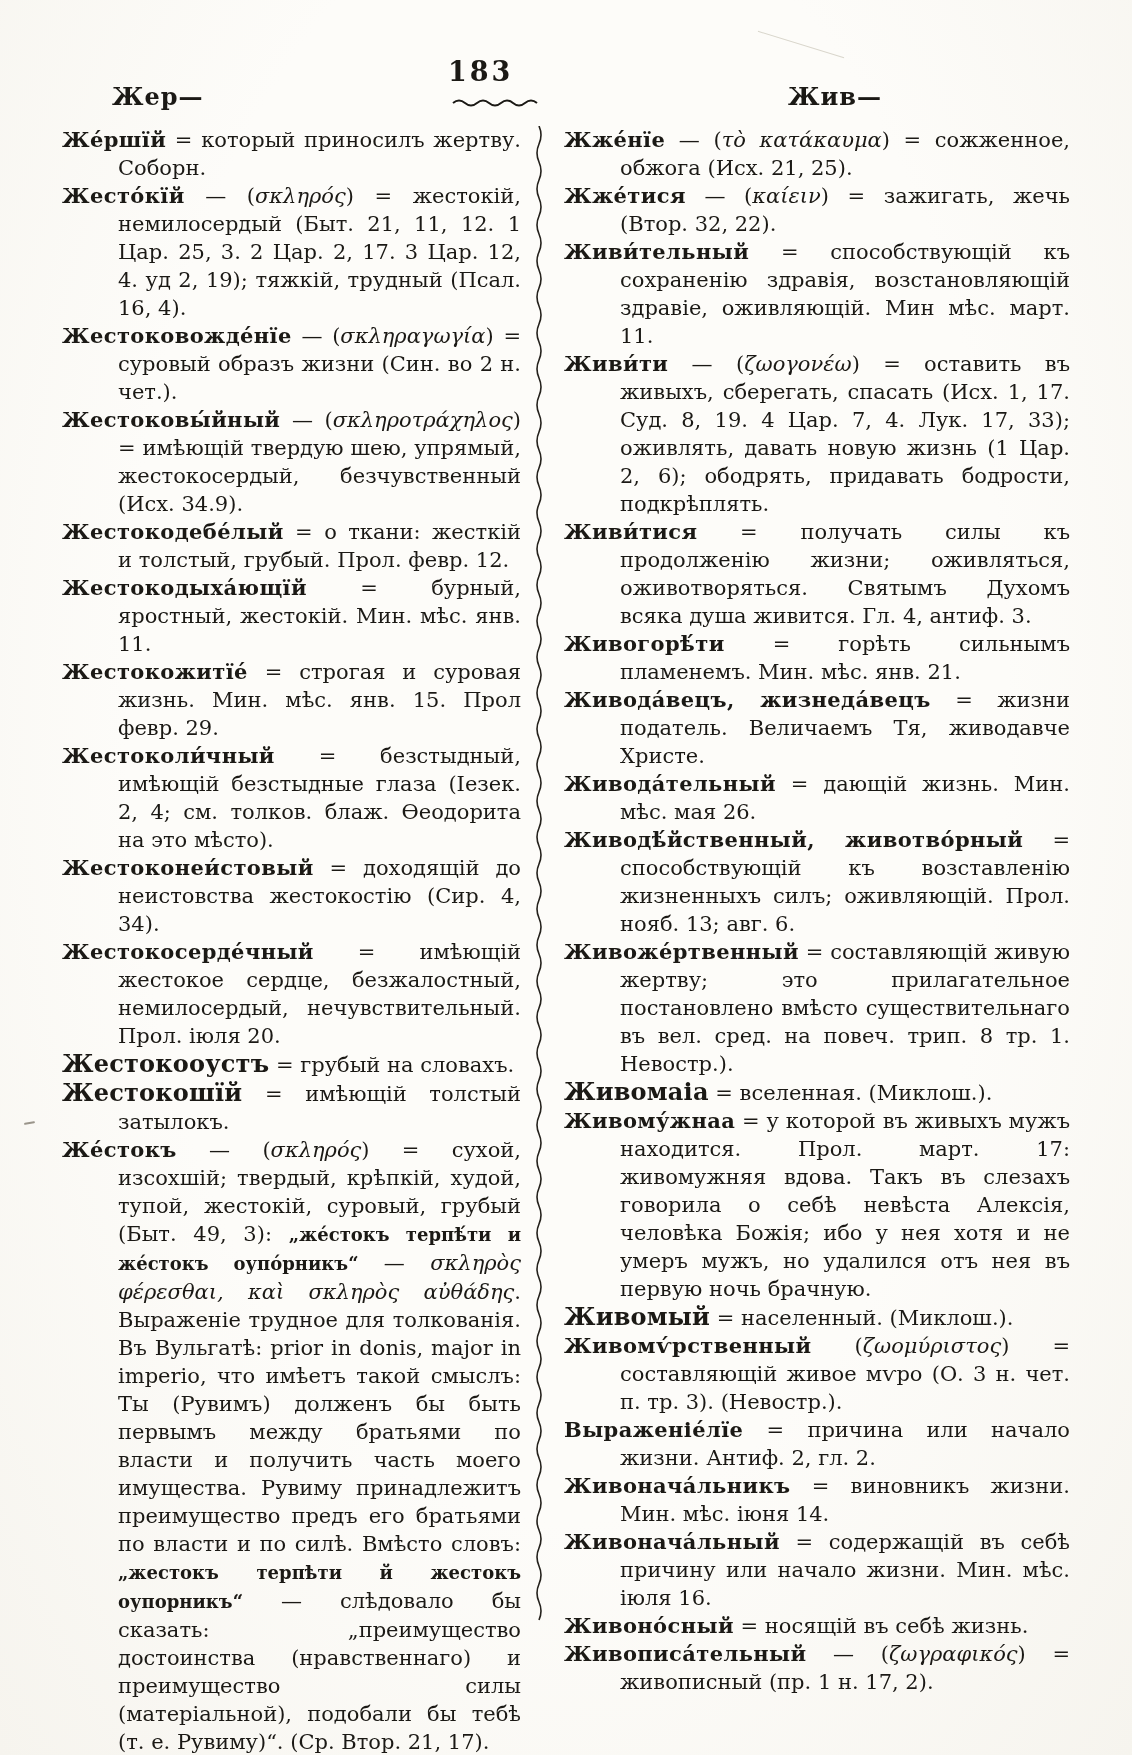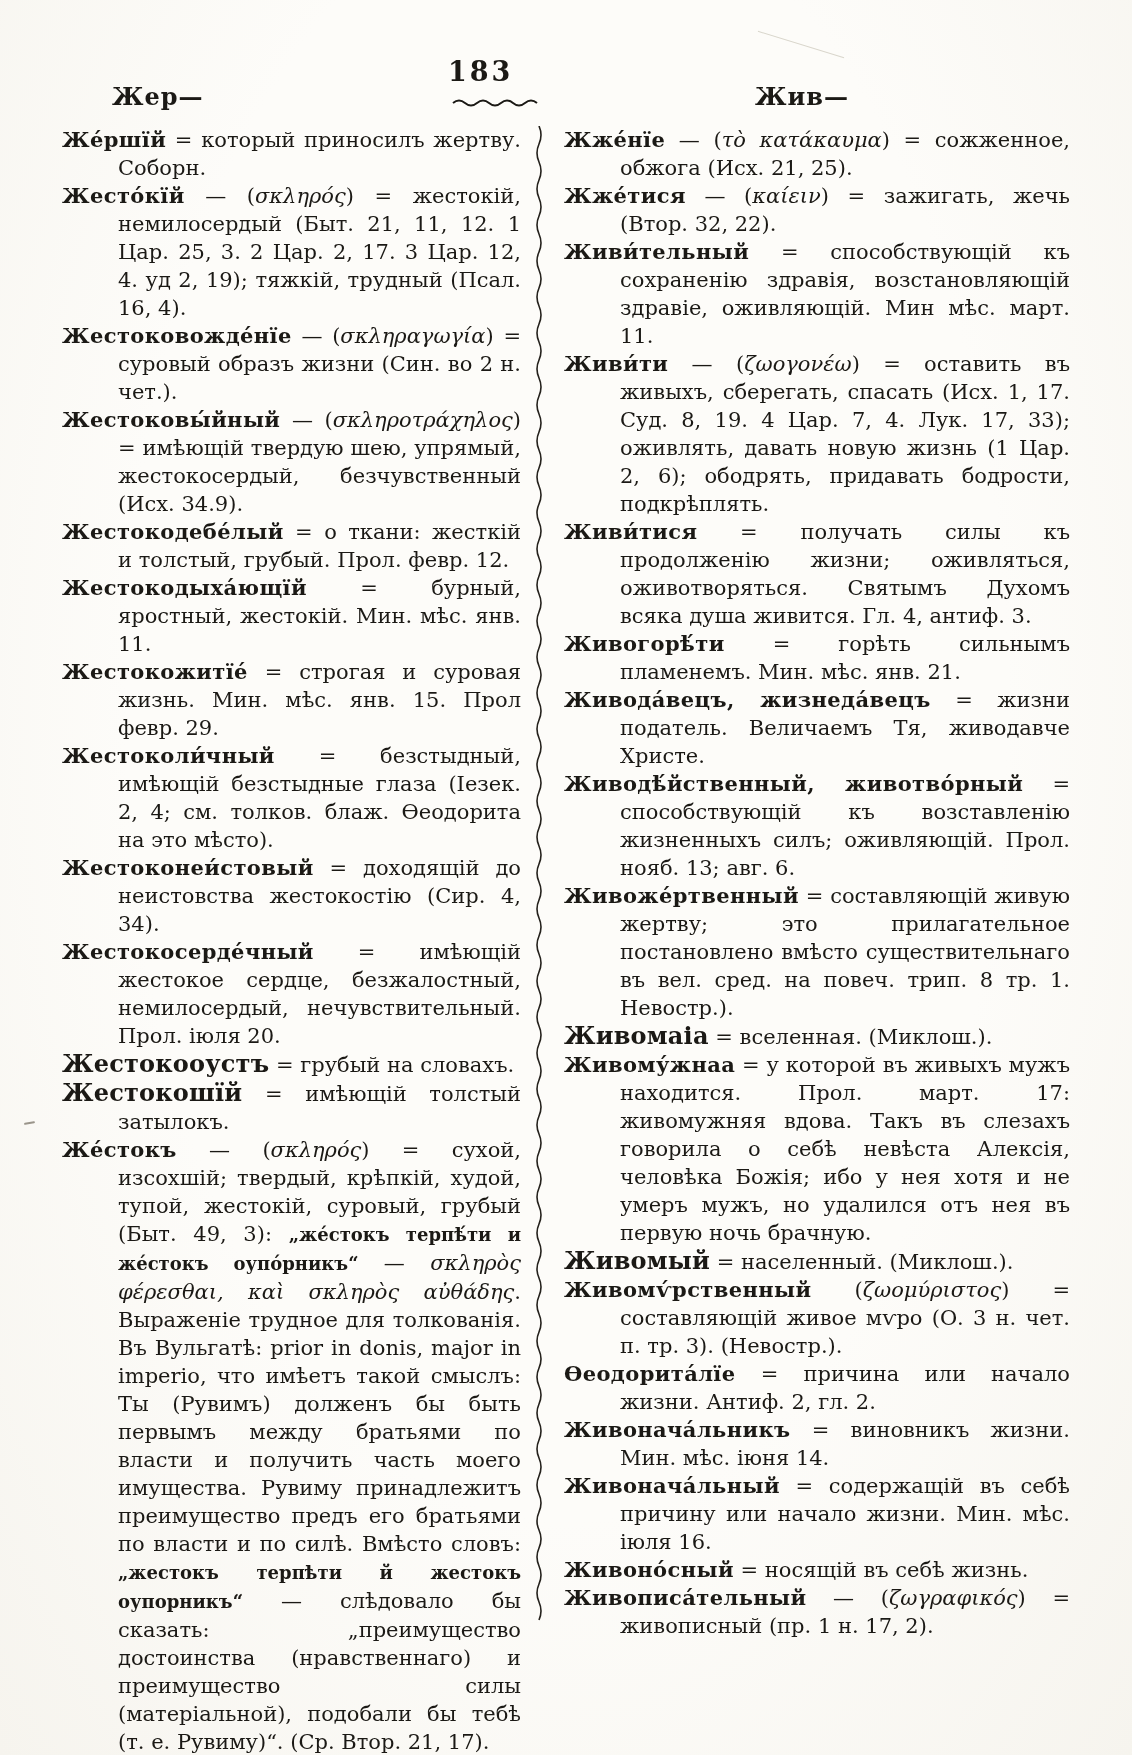--- a/index.html
+++ b/index.html
@@ -9,21 +9,21 @@
     font-family:"DejaVu Serif", serif;
     color:#1b1915;
   }
   .pageno{
     position:absolute;left:448px;top:56px;width:100px;
     text-align:left;font-size:27px;font-weight:bold;letter-spacing:3px;
   }
   .pageno-rule{position:absolute;left:451px;top:97px;width:94px;height:12px;}
   .running-head{position:absolute;font-size:24px;font-weight:bold;letter-spacing:1px;}
   .head-left{left:112px;top:82px;}
-  .head-right{left:755px;top:82px;}
+  .head-right{left:788px;top:82px;}
   .col{
     position:absolute;top:126px;font-size:21px;line-height:28px;
     text-align:justify;
   }
   .col-left{left:62px;width:459px;}
   .col-right{left:564px;width:506px;}
   .entry{margin:0;padding-left:56px;text-indent:-56px;}
   .seg-hw{font-weight:bold;letter-spacing:0.4px;}
   .seg-hws{font-weight:bold;font-size:24px;letter-spacing:0.2px;}
   .seg-n{}
@@ -72,27 +72,28 @@
     <p class="entry"><span class="seg-hw">Же́стокъ</span><span class="seg-n"> — (</span><span class="seg-g">σκληρός</span><span class="seg-n">) = сухой, изсохшій; твердый, крѣпкій, худой, тупой, жестокій, суровый, грубый (Быт. 49, 3): </span><span class="seg-b">„же́стокъ терпѣ́ти и же́стокъ оупо́рникъ“</span><span class="seg-n"> — </span><span class="seg-g">σκληρὸς φέρεσθαι, καὶ σκληρὸς αὐθάδης</span><span class="seg-n">. Выраженіе трудное для толкованія. Въ Вульгатѣ: prior in donis, major in imperio, что имѣетъ такой смыслъ: Ты (Рувимъ) долженъ бы быть первымъ между братьями по власти и получить часть моего имущества. Рувиму принадлежитъ преимущество предъ его братьями по власти и по силѣ. Вмѣсто словъ: </span><span class="seg-b">„жестокъ терпѣти й жестокъ оупорникъ“</span><span class="seg-n"> — слѣдовало бы сказать: „преимущество достоинства (нравственнаго) и преимущество силы (матеріальной), подобали бы тебѣ (т. е. Рувиму)“. (Ср. Втор. 21, 17).</span></p>
   </div>
 <div class="col col-right">
     <p class="entry"><span class="seg-hw">Жже́нїе</span><span class="seg-n"> — (</span><span class="seg-g">τὸ κατάκαυμα</span><span class="seg-n">) = сожженное, обжога (Исх. 21, 25).</span></p>
     <p class="entry"><span class="seg-hw">Жже́тися</span><span class="seg-n"> — (</span><span class="seg-g">καίειν</span><span class="seg-n">) = зажигать, жечь (Втор. 32, 22).</span></p>
     <p class="entry"><span class="seg-hw">Живи́тельный</span><span class="seg-n"> = способствующій къ сохраненію здравія, возстановляющій здравіе, оживляющій. </span><span class="seg-i">Мин мѣс. март.</span><span class="seg-n"> 11.</span></p>
     <p class="entry"><span class="seg-hw">Живи́ти</span><span class="seg-n"> — (</span><span class="seg-g">ζωογονέω</span><span class="seg-n">) = оставить въ живыхъ, сберегать, спасать (Исх. 1, 17. Суд. 8, 19. 4 Цар. 7, 4. Лук. 17, 33); оживлять, давать новую жизнь (1 Цар. 2, 6); ободрять, придавать бодрости, подкрѣплять.</span></p>
     <p class="entry"><span class="seg-hw">Живи́тися</span><span class="seg-n"> = получать силы къ продолженію жизни; оживляться, оживотворяться. </span><span class="seg-i">Святымъ Духомъ всяка душа живится. Гл.</span><span class="seg-n"> 4, </span><span class="seg-i">антиф.</span><span class="seg-n"> 3.</span></p>
     <p class="entry"><span class="seg-hw">Живогорѣ́ти</span><span class="seg-n"> = горѣть сильнымъ пламенемъ. </span><span class="seg-i">Мин. мѣс. янв.</span><span class="seg-n"> 21.</span></p>
     <p class="entry"><span class="seg-hw">Живода́вецъ, жизнеда́вецъ</span><span class="seg-n"> = жизни податель. </span><span class="seg-i">Величаемъ Тя, живодавче Христе.</span></p>
+    <p class="entry"><span class="seg-hw">Живода́тельный</span><span class="seg-n"> = дающій жизнь. </span><span class="seg-i">Мин. мѣс. мая</span><span class="seg-n"> 26.</span></p>
     <p class="entry"><span class="seg-hw">Живодѣ́йственный, животво́рный</span><span class="seg-n"> = способствующій къ возставленію жизненныхъ силъ; оживляющій. </span><span class="seg-i">Прол. нояб.</span><span class="seg-n"> 13; </span><span class="seg-i">авг.</span><span class="seg-n"> 6.</span></p>
     <p class="entry"><span class="seg-hw">Живоже́ртвенный</span><span class="seg-n"> = составляющій живую жертву; это прилагательное постановлено вмѣсто существительнаго въ вел. сред. на повеч. трип. 8 тр. 1. </span><span class="seg-i">Невостр.</span><span class="seg-n">).</span></p>
     <p class="entry"><span class="seg-hws">Живомаіа</span><span class="seg-n"> = вселенная. (</span><span class="seg-i">Миклош.</span><span class="seg-n">).</span></p>
     <p class="entry"><span class="seg-hw">Живому́жнаа</span><span class="seg-n"> = у которой въ живыхъ мужъ находится. </span><span class="seg-i">Прол. март.</span><span class="seg-n"> 17: </span><span class="seg-i">живомужняя вдова.</span><span class="seg-n"> Такъ въ слезахъ говорила о себѣ невѣста Алексія, человѣка Божія; ибо у нея хотя и не умеръ мужъ, но удалился отъ нея въ первую ночь брачную.</span></p>
     <p class="entry"><span class="seg-hws">Живомый</span><span class="seg-n"> = населенный. (</span><span class="seg-i">Миклош.</span><span class="seg-n">).</span></p>
     <p class="entry"><span class="seg-hw">Живомѵ́рственный</span><span class="seg-n"> (</span><span class="seg-g">ζωομύριστος</span><span class="seg-n">) = составляющій живое мѵро (О. 3 н. чет. п. тр. 3). (</span><span class="seg-i">Невостр.</span><span class="seg-n">).</span></p>
-    <p class="entry"><span class="seg-hw">Ѳеодорита́лїе</span><span class="seg-n"> = причина или начало жизни. </span><span class="seg-i">Антиф.</span><span class="seg-n"> 2, </span><span class="seg-i">гл.</span><span class="seg-n"> 2.</span></p>
+    <p class="entry"><span class="seg-hw">Выраженіе́лїе</span><span class="seg-n"> = причина или начало жизни. </span><span class="seg-i">Антиф.</span><span class="seg-n"> 2, </span><span class="seg-i">гл.</span><span class="seg-n"> 2.</span></p>
     <p class="entry"><span class="seg-hw">Живонача́льникъ</span><span class="seg-n"> = виновникъ жизни. </span><span class="seg-i">Мин. мѣс. іюня</span><span class="seg-n"> 14.</span></p>
     <p class="entry"><span class="seg-hw">Живонача́льный</span><span class="seg-n"> = содержащій въ себѣ причину или начало жизни. </span><span class="seg-i">Мин. мѣс. іюля</span><span class="seg-n"> 16.</span></p>
     <p class="entry"><span class="seg-hw">Живоно́сный</span><span class="seg-n"> = носящій въ себѣ жизнь.</span></p>
     <p class="entry"><span class="seg-hw">Живописа́тельный</span><span class="seg-n"> — (</span><span class="seg-g">ζωγραφικός</span><span class="seg-n">) = живописный (пр. 1 н. 17, 2).</span></p>
   </div>
 
 <div class="artifact-line"></div>
 <div class="margin-dash"></div>
 
 </body></html>

